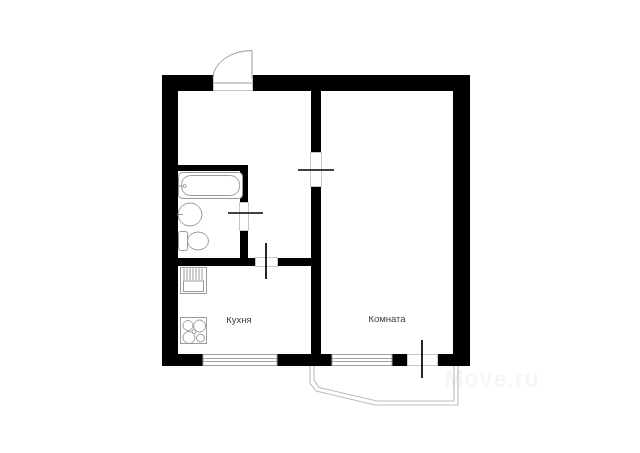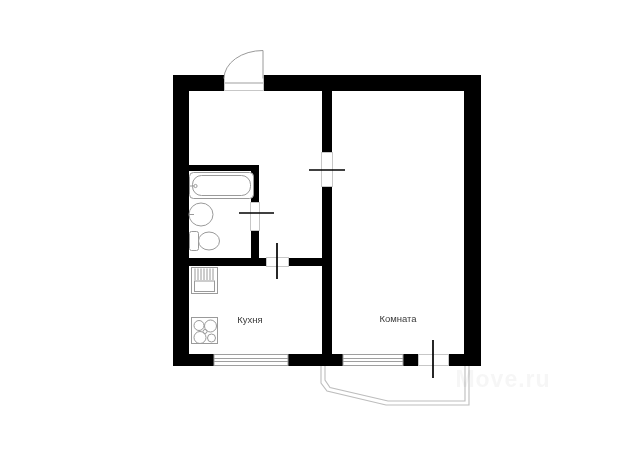--- a/index.html
+++ b/index.html
@@ -1,17 +1,17 @@
 <!DOCTYPE html>
 <html><head>
 <meta charset="utf-8">
 <style>
   html,body{margin:0;padding:0;background:#ffffff;}
   body{width:640px;height:453px;overflow:hidden;position:relative;font-family:"Liberation Sans",sans-serif;}
-  .plan-wrap{position:absolute;left:11px;top:0;width:508px;height:453px;}
+  .plan-wrap{position:absolute;left:0;top:0;width:508px;height:453px;}
   svg{display:block;}
   .wall{fill:#000000;stroke:none;}
   .jamb{fill:#ffffff;stroke:#c7c7c7;stroke-width:1;}
   .tick{stroke:#000000;stroke-width:1.7;fill:none;}
   .door-sym{fill:#ffffff;stroke:#9a9a9a;stroke-width:1;}
   .win{fill:#ffffff;stroke:#9f9f9f;stroke-width:1;}
   .winline{stroke:#9f9f9f;stroke-width:1;fill:none;}
   .fx{fill:#ffffff;stroke:#9a9a9a;stroke-width:1;}
   .fxl{stroke:#9a9a9a;stroke-width:1;fill:none;}
   .balc{fill:none;stroke:#bdbdbd;stroke-width:1.1;}

